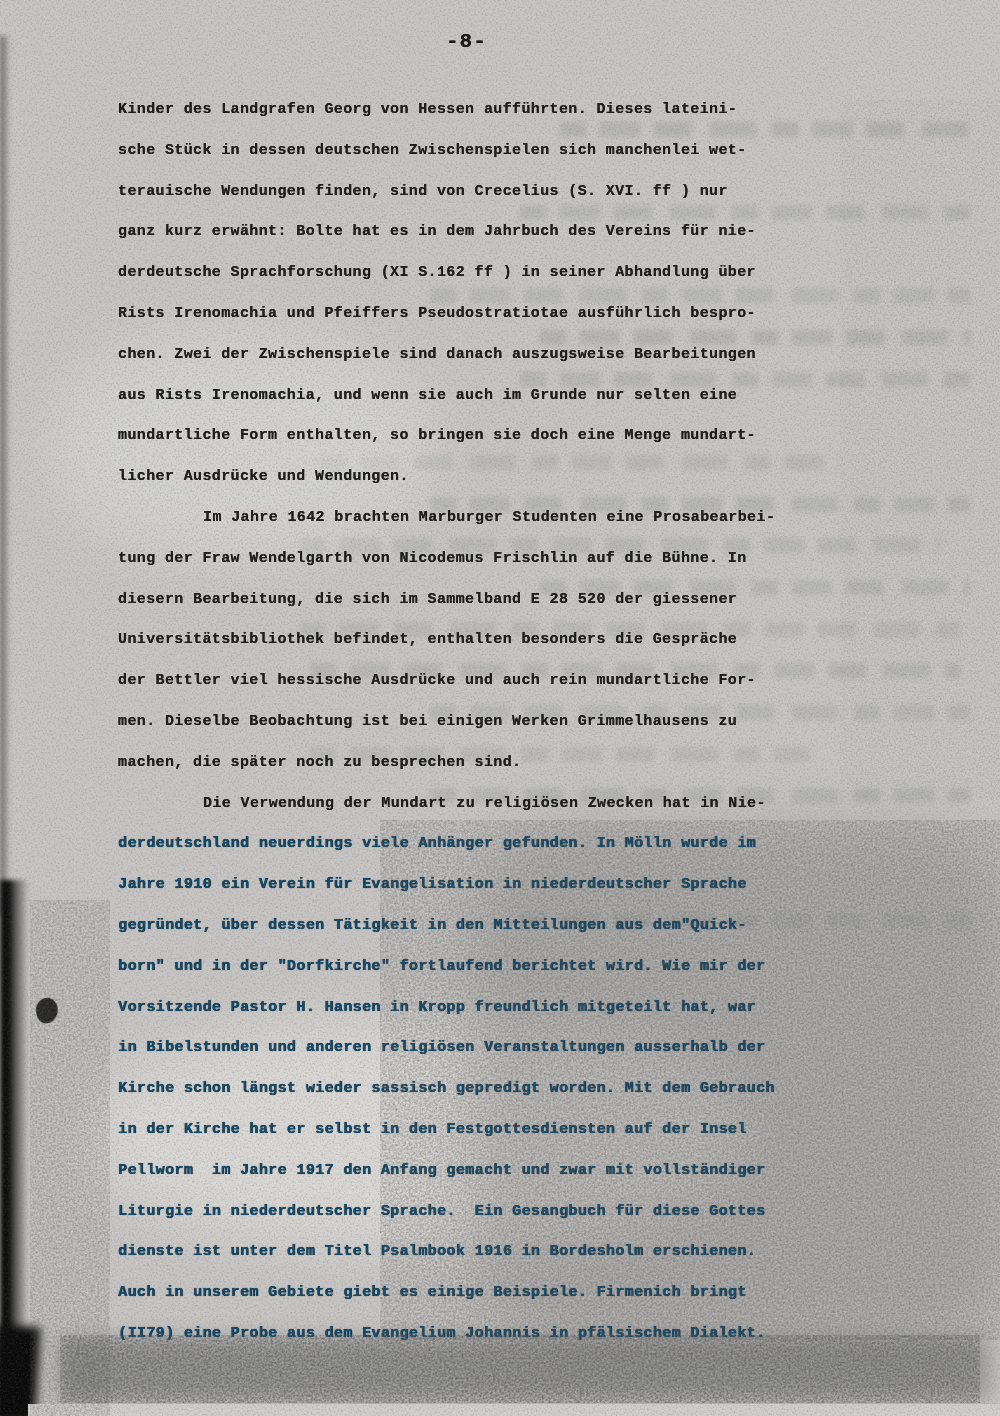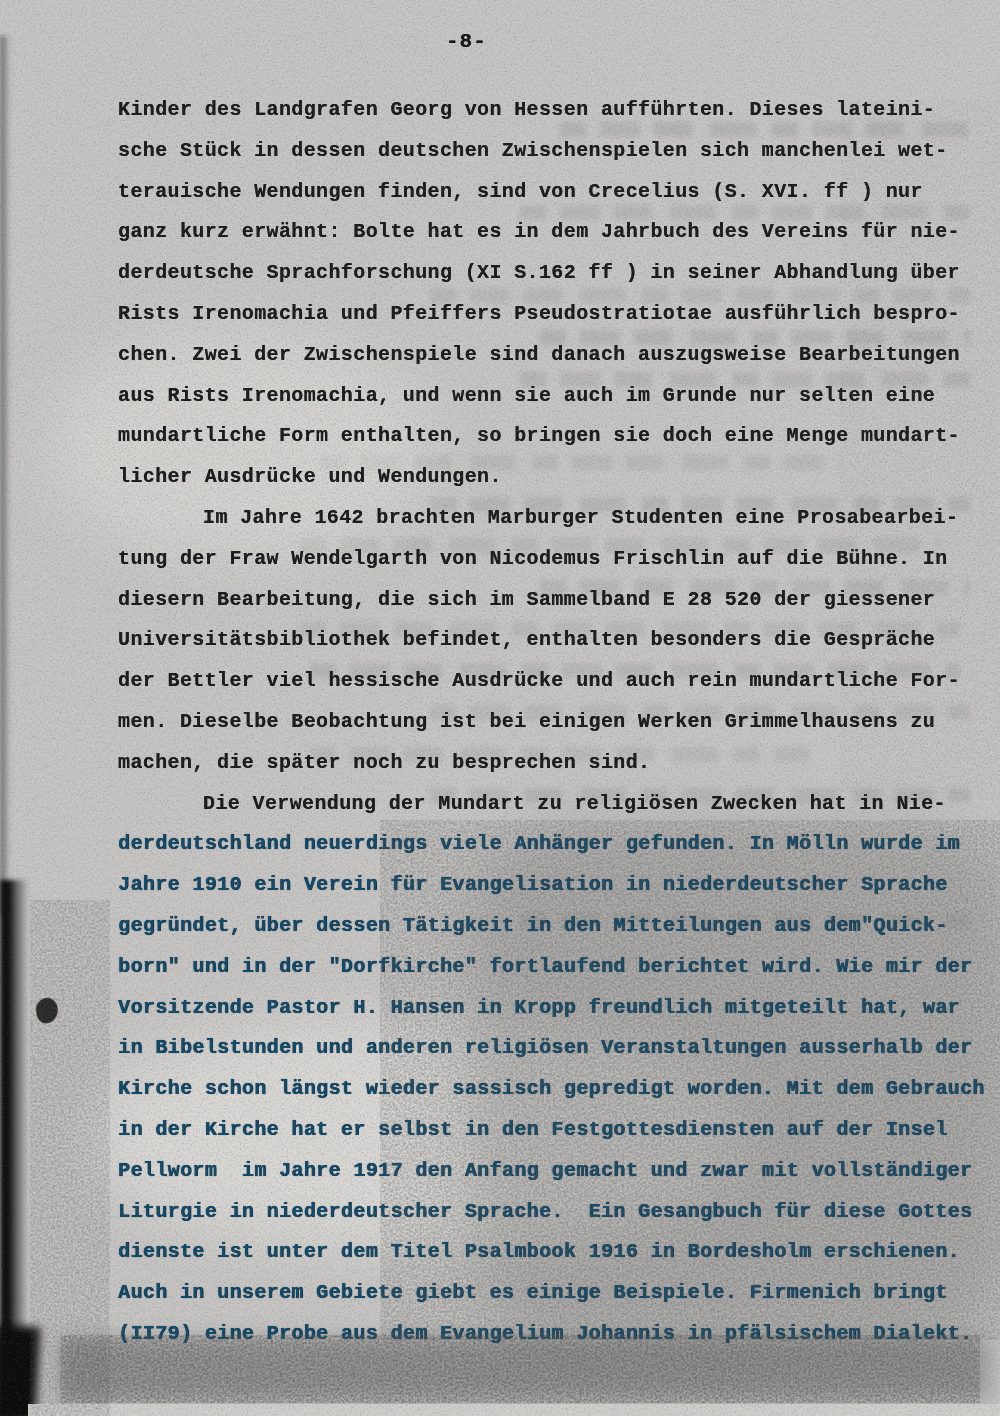--- a/index.html
+++ b/index.html
@@ -12,21 +12,21 @@
   }
   
   .page-number{
     position:absolute;left:446px;top:30px;
     font-size:21px;font-weight:700;color:#171717;
     letter-spacing:1px;
     text-shadow:0 0 0.6px #171717;
   }
   .text-block{
     position:absolute;left:118px;top:90px;width:882px;
-    font-size:20px;font-weight:700;color:#1b1b1b;
+    font-size:15px;font-weight:700;color:#1b1b1b;
     line-height:40.8px;white-space:pre;
     letter-spacing:0.38px;
     text-shadow:0 0 0.6px rgba(20,20,20,.85);
   }
   .text-line{height:40.8px;}
   .text-line.indent{padding-left:85px;}
   .text-line.heavy{
     color:#0c4a6e;
     text-shadow:0.5px 0 0 rgba(15,15,15,.8),0 0 1px rgba(15,15,15,.6);
   }

